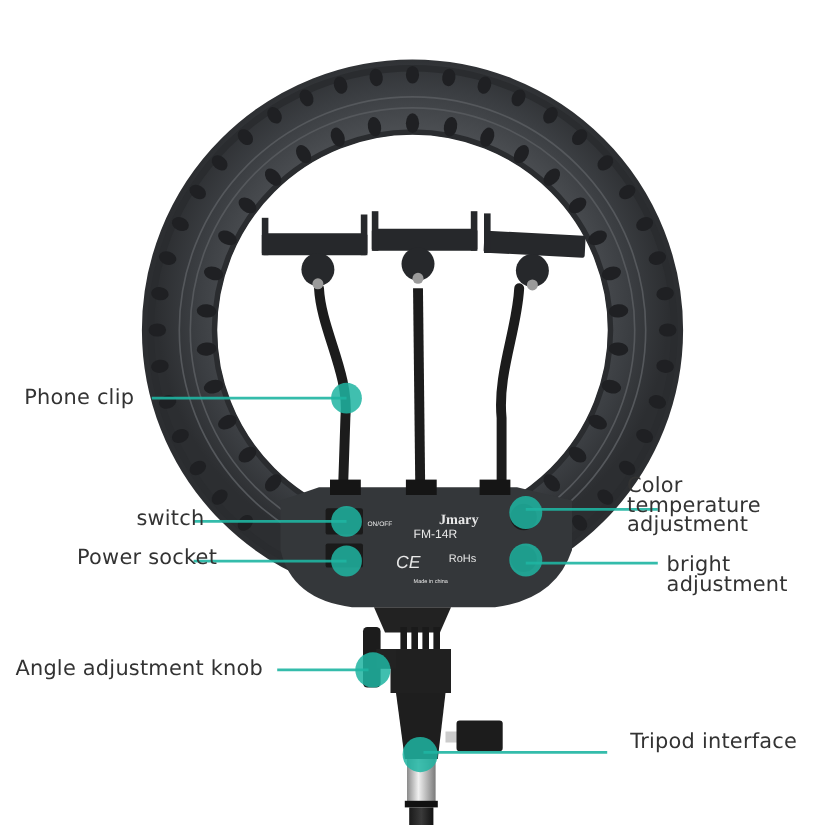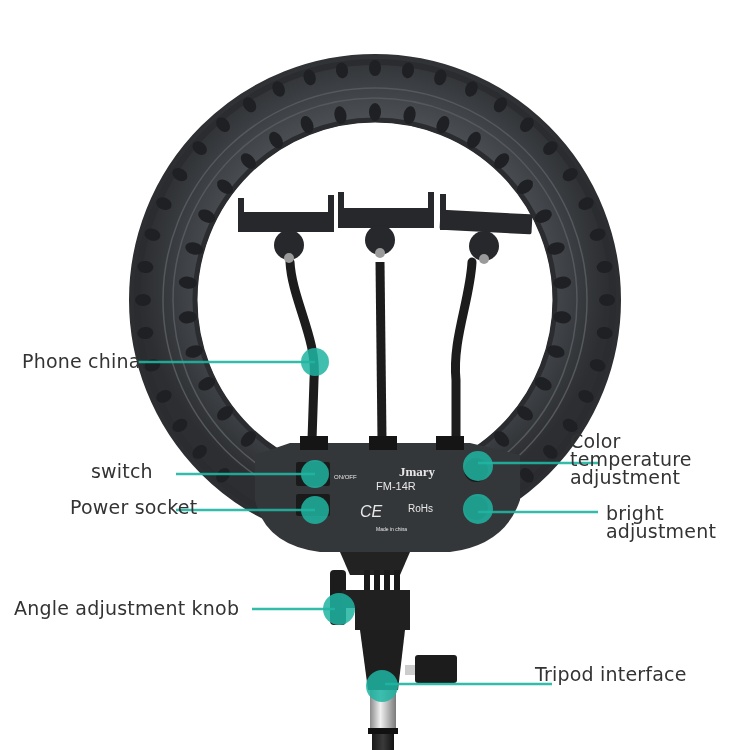--- a/index.html
+++ b/index.html
@@ -190,35 +190,35 @@
 </svg>
 
 <div class="ptext" style="left:375px;top:464px;font-size:13px;font-family:'Liberation Serif',serif;font-weight:bold;margin-left:24px;">Jmary</div>
 <div class="ptext" style="left:376px;top:480px;font-size:11px;">FM-14R</div>
 <div class="ptext" style="left:334px;top:474px;font-size:6px;">ON/OFF</div>
 <div class="ptext" style="left:360px;top:503px;font-size:16px;font-style:italic;">CE</div>
 <div class="ptext" style="left:408px;top:503px;font-size:10px;">RoHs</div>
 <div class="ptext" style="left:376px;top:526px;font-size:5px;">Made in china</div>
 
 <div class="label" style="left:22px;top:352px;">
-  <span>Phone china</span>
-</div>
-<div class="label" style="left:91px;top:462px;">
+  <span>Phone clip</span>
+</div>
+<div class="label" style="left:124px;top:462px;">
   <span>switch</span>
 </div>
 <div class="label" style="left:42px;top:498px;margin-left:28px;">
   <span>Power socket</span>
 </div>
 <div class="label multi" style="left:570px;top:432px;">
   <span>Color</span>
   <span>temperature</span>
   <span>adjustment</span>
 </div>
 <div class="label multi" style="left:606px;top:504px;">
   <span>bright</span>
   <span>adjustment</span>
 </div>
 <div class="label" style="left:14px;top:599px;">
   <span>Angle adjustment knob</span>
 </div>
-<div class="label multi" style="left:535px;top:665px;">
+<div class="label multi" style="left:573px;top:665px;">
   <span>Tripod interface</span>
 </div>
 
 </body></html>

